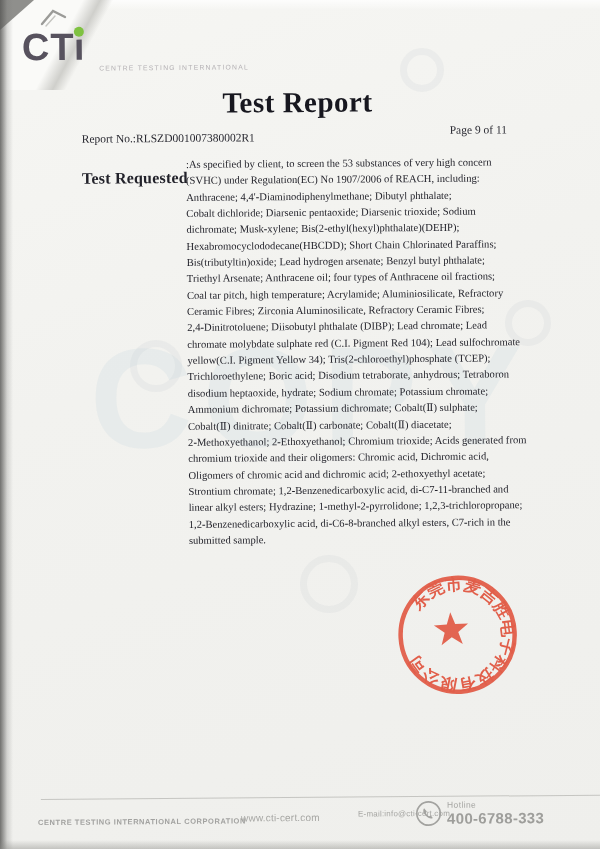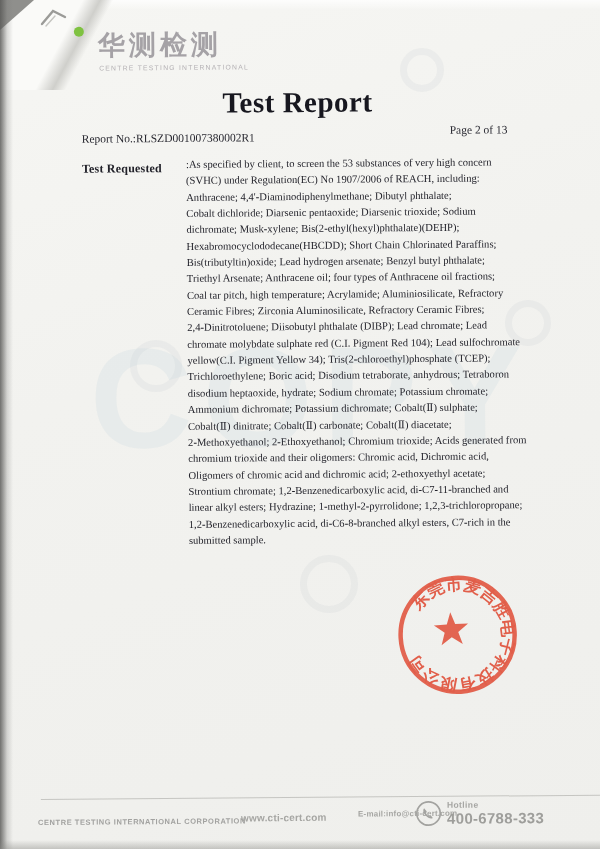--- a/index.html
+++ b/index.html
@@ -46,32 +46,32 @@
   .logo-sub   { position:absolute; left:77px; top:39px; font-family:"Liberation Sans",sans-serif;
                 font-size:6.8px; letter-spacing:1.25px; color:#b4b1b4; }
 
   
   .title   { position:absolute; left:0; top:86px; width:600px; text-align:center;
              font-size:29px; font-weight:bold; color:#17171f; letter-spacing:.5px; }
   .report-no { position:absolute; left:84px; top:131px; font-size:11.5px; color:#2a2a32; }
   .page-indicator { position:absolute; left:452px; top:125px; font-size:11.5px; color:#2a2a32; }
 
   
-  .tr-label { position:absolute; left:84px; top:160px; font-size:12px; font-weight:bold; color:#22222a; letter-spacing:.2px; }
+  .tr-label { position:absolute; left:84px; top:168px; font-size:16px; font-weight:bold; color:#22222a; letter-spacing:.2px; }
   .tr-lines { position:absolute; left:188px; top:156px; width:368px; }
   .tr-line  { font-size:10.6px; line-height:16.35px; white-space:nowrap; color:#23232b; }
 
   
   .stamp { position:absolute; left:394px; top:574px; width:124px; height:124px;
            opacity:.92; mix-blend-mode:multiply; transform:rotate(-3deg); }
   .stamp text { font-family:"DejaVu Sans","Liberation Sans",sans-serif; font-weight:bold; }
 
   
   .footer-rule { position:absolute; left:38px; top:797px; width:562px; height:1px; background:#b7b7b3; opacity:.75; }
-  .footer { font-family:"Liberation Sans",sans-serif; color:#a6a6a3;font-weight:bold; }
+  .footer { font-family:"Liberation Sans",sans-serif; color:#a6a6a3; }
   .f-company { position:absolute; left:35px; top:816px; font-size:7.5px; font-weight:bold; letter-spacing:.55px; color:#a2a2a0; }
   .f-web     { position:absolute; left:238px; top:812px; font-size:10px; letter-spacing:.2px; }
   .f-email   { position:absolute; left:317px; top:810px; font-size:8px; letter-spacing:.2px;margin-left:38px; }
   .f-phone   { position:absolute; left:412px; top:801px; width:27px; height:27px; }
   .f-hotline { position:absolute; left:444px; top:801px; font-size:8.5px; letter-spacing:.4px; }
   .f-number  { position:absolute; left:444px; top:811px; font-size:15px; font-weight:bold; letter-spacing:.3px; color:#9e9e9b; }
 </style>
 </head>
 <body>
 
@@ -89,28 +89,28 @@
   <div class="ghost-circle gc1"></div>
   <div class="ghost-circle gc2"></div>
   <div class="ghost-circle gc3"></div>
   <div class="ghost-circle gc4"></div>
 
   <div class="tilt">
 
     <div class="watermark">COPY</div>
 
     <div class="logo">
+      <div class="logo-brand">CTi</div>
       <div class="logo-dot"></div>
-      <div class="logo-cn">华测检测</div>
       <div class="logo-sub">CENTRE TESTING INTERNATIONAL</div>
     </div>
 
     <div class="title">Test Report</div>
     <div class="report-no">Report No.:RLSZD001007380002R1</div>
-    <div class="page-indicator">Page 2 of 13</div>
+    <div class="page-indicator">Page 9 of 11</div>
 
     <div class="tr-label">Test Requested</div>
     <div class="tr-lines">
         <div class="tr-line">:As specified by client, to screen the 53 substances of very high concern</div>
         <div class="tr-line">(SVHC) under Regulation(EC) No 1907/2006 of REACH, including:</div>
         <div class="tr-line">Anthracene; 4,4'-Diaminodiphenylmethane; Dibutyl phthalate;</div>
         <div class="tr-line">Cobalt dichloride; Diarsenic pentaoxide; Diarsenic trioxide; Sodium</div>
         <div class="tr-line">dichromate; Musk-xylene; Bis(2-ethyl(hexyl)phthalate)(DEHP);</div>
         <div class="tr-line">Hexabromocyclododecane(HBCDD); Short Chain Chlorinated Paraffins;</div>
         <div class="tr-line">Bis(tributyltin)oxide; Lead hydrogen arsenate; Benzyl butyl phthalate;</div>

